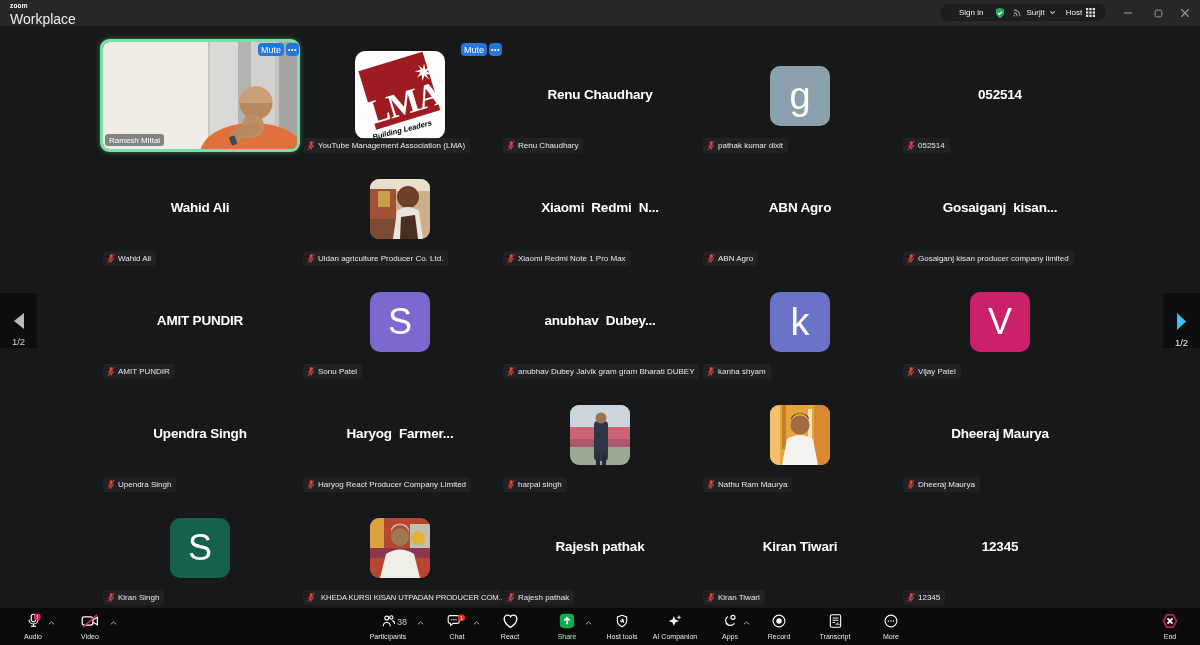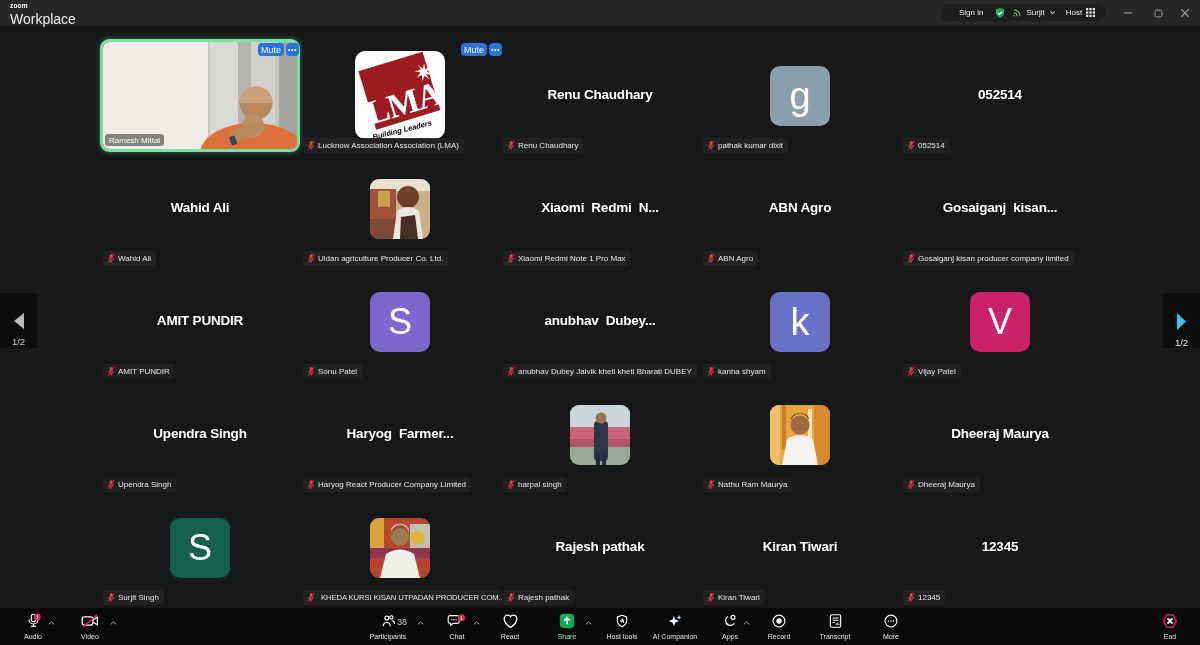--- a/index.html
+++ b/index.html
@@ -183,21 +183,21 @@
   </div>
 <div class="lbl" style="left:303px;top:138px;max-width:196px">
     <svg width="8" height="11" viewBox="0 0 12 15" style="flex:none">
       <g fill="none" stroke="#e34d52" stroke-width="1.5">
         <rect x="4.2" y="1.2" width="3.8" height="7" rx="1.9" fill="#e34d52" stroke="none"></rect>
         <path d="M2.7 6.8a3.4 3.8 0 0 0 6.8 0"></path>
         <line x1="6.1" y1="10.8" x2="6.1" y2="13.6"></line>
       </g>
       <line x1="1.6" y1="13.8" x2="10.6" y2="0.6" stroke="#c9323c" stroke-width="1.6"></line>
     </svg>
-    <span>Lucknow Association Association (LMA)</span>
+    <span>YouTube Management Association (LMA)</span>
   </div>
 <div class="lbl" style="left:503px;top:138px;max-width:196px">
     <svg width="8" height="11" viewBox="0 0 12 15" style="flex:none">
       <g fill="none" stroke="#e34d52" stroke-width="1.5">
         <rect x="4.2" y="1.2" width="3.8" height="7" rx="1.9" fill="#e34d52" stroke="none"></rect>
         <path d="M2.7 6.8a3.4 3.8 0 0 0 6.8 0"></path>
         <line x1="6.1" y1="10.8" x2="6.1" y2="13.6"></line>
       </g>
       <line x1="1.6" y1="13.8" x2="10.6" y2="0.6" stroke="#c9323c" stroke-width="1.6"></line>
     </svg>
@@ -304,21 +304,21 @@
   </div>
 <div class="lbl" style="left:503px;top:364px;max-width:196px">
     <svg width="8" height="11" viewBox="0 0 12 15" style="flex:none">
       <g fill="none" stroke="#e34d52" stroke-width="1.5">
         <rect x="4.2" y="1.2" width="3.8" height="7" rx="1.9" fill="#e34d52" stroke="none"></rect>
         <path d="M2.7 6.8a3.4 3.8 0 0 0 6.8 0"></path>
         <line x1="6.1" y1="10.8" x2="6.1" y2="13.6"></line>
       </g>
       <line x1="1.6" y1="13.8" x2="10.6" y2="0.6" stroke="#c9323c" stroke-width="1.6"></line>
     </svg>
-    <span>anubhav Dubey Jaivik kheti kheti Bharati DUBEY</span>
+    <span>anubhav Dubey Jaivik gram gram Bharati DUBEY</span>
   </div>
 <div class="lbl" style="left:703px;top:364px;max-width:196px">
     <svg width="8" height="11" viewBox="0 0 12 15" style="flex:none">
       <g fill="none" stroke="#e34d52" stroke-width="1.5">
         <rect x="4.2" y="1.2" width="3.8" height="7" rx="1.9" fill="#e34d52" stroke="none"></rect>
         <path d="M2.7 6.8a3.4 3.8 0 0 0 6.8 0"></path>
         <line x1="6.1" y1="10.8" x2="6.1" y2="13.6"></line>
       </g>
       <line x1="1.6" y1="13.8" x2="10.6" y2="0.6" stroke="#c9323c" stroke-width="1.6"></line>
     </svg>
@@ -392,21 +392,21 @@
   </div>
 <div class="lbl" style="left:103px;top:590px;max-width:196px">
     <svg width="8" height="11" viewBox="0 0 12 15" style="flex:none">
       <g fill="none" stroke="#e34d52" stroke-width="1.5">
         <rect x="4.2" y="1.2" width="3.8" height="7" rx="1.9" fill="#e34d52" stroke="none"></rect>
         <path d="M2.7 6.8a3.4 3.8 0 0 0 6.8 0"></path>
         <line x1="6.1" y1="10.8" x2="6.1" y2="13.6"></line>
       </g>
       <line x1="1.6" y1="13.8" x2="10.6" y2="0.6" stroke="#c9323c" stroke-width="1.6"></line>
     </svg>
-    <span>Surjit Singh</span>
+    <span>Kiran Singh</span>
   </div>
 <div class="lbl" style="left:303px;top:590px;max-width:199px">
     <svg width="8" height="11" viewBox="0 0 12 15" style="flex:none">
       <g fill="none" stroke="#e34d52" stroke-width="1.5">
         <rect x="4.2" y="1.2" width="3.8" height="7" rx="1.9" fill="#e34d52" stroke="none"></rect>
         <path d="M2.7 6.8a3.4 3.8 0 0 0 6.8 0"></path>
         <line x1="6.1" y1="10.8" x2="6.1" y2="13.6"></line>
       </g>
       <line x1="1.6" y1="13.8" x2="10.6" y2="0.6" stroke="#c9323c" stroke-width="1.6"></line>
     </svg>

